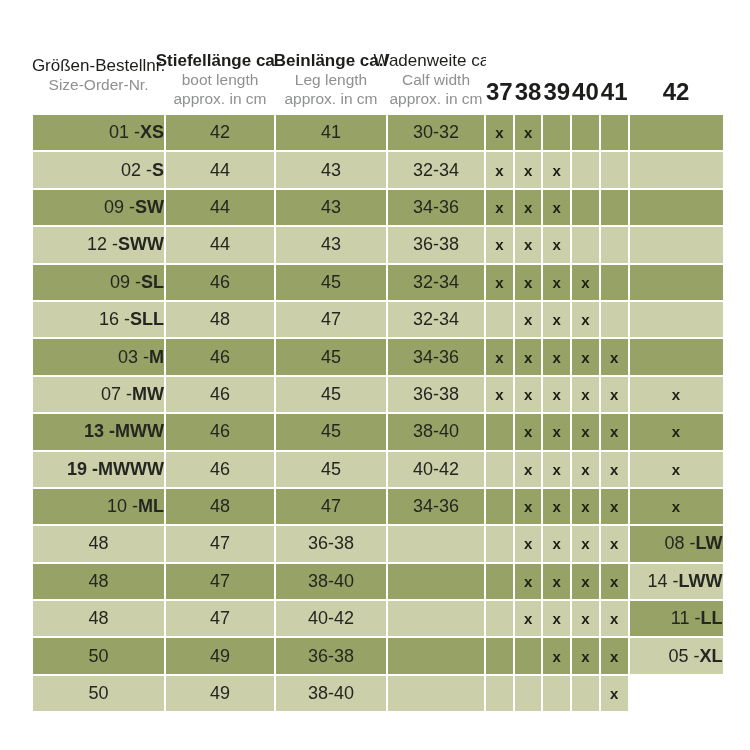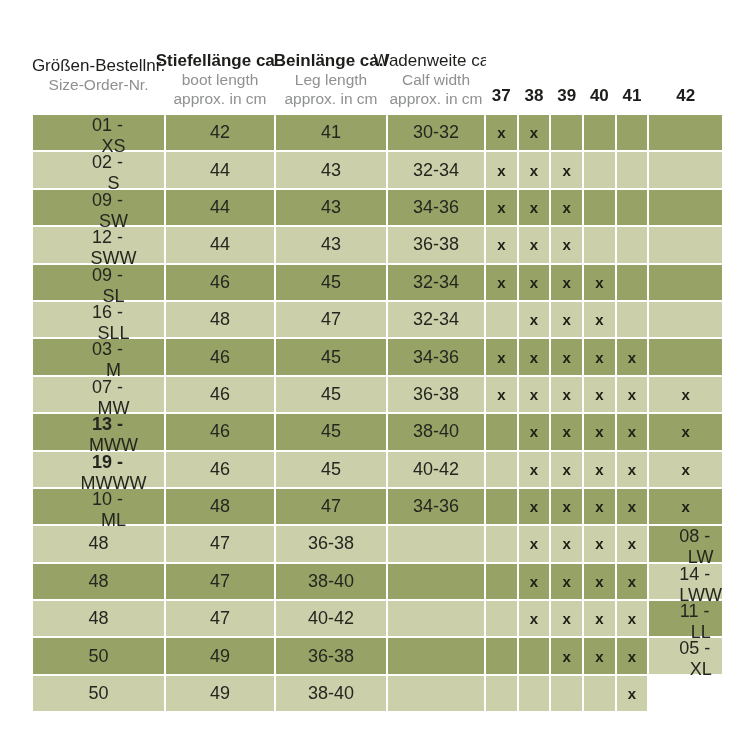--- a/index.html
+++ b/index.html
@@ -54,40 +54,39 @@
     font-size: 15.5px;
     white-space: nowrap;
   }
   .h-size {
     display: flex;
     align-items: flex-end;
     justify-content: center;
     background: #ffffff;
     color: var(--header-text, #1d1d1b);
     font-weight: bold;
-    font-size: 17px;
+    font-size: 24px;
     padding-bottom: 7px;
   }
   
   .cell {
     display: flex;
     align-items: center;
     justify-content: center;
     color: var(--cell-text, #25261f);
     font-size: 18px;
   }
   .cell.dark  { background: var(--row-dark, #97a267); }
   .cell.light { background: var(--row-light, #cbd0ab); }
   .cell.label {
-    justify-content: space-between;
+    justify-content: flex-end;
     padding-left: 18px;
     white-space: nowrap;
-    flex-direction: column;
-  }
-  .cell.label .code { font-weight: normal; margin-left: 12px; }
+  }
+  .cell.label .code { font-weight: bold; }
   .cell.label.bold-full { font-weight: bold; }
   .cell.mark {
     font-weight: bold;
     font-size: 15px;
     color: var(--mark-color, #1d1f15);
   }
 </style>
 </head>
 <body>
 

